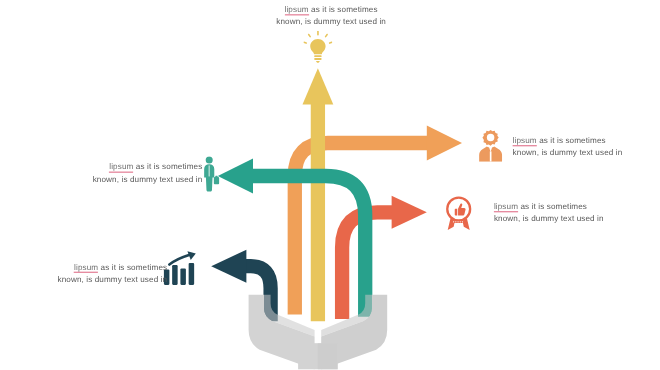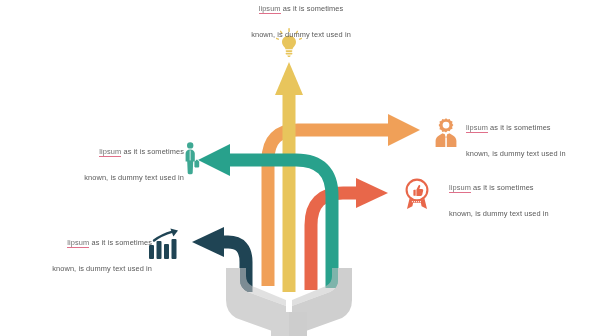--- a/index.html
+++ b/index.html
@@ -19,21 +19,21 @@
     line-height:10.6px;
     color:#595959;
     letter-spacing:.1px;
     white-space:nowrap;
   }
   .cap .lip{
     color:#6f6f6f;
     border-bottom:1px solid #e0708a;
     padding-bottom:0px;
   }
-  .cap .l2{display:block;margin-top:15px;}
+  .cap .l2{display:block;}
   .ta-c{text-align:center;}
   .ta-r{text-align:right;}
   .ta-l{text-align:left;}
 
   
   #cap-top   {left:218px;top:4px;width:166px;}
   #cap-right1{left:466px;top:123px;width:130px;}
   #cap-right2{left:449px;top:183px;width:146px;}
   #cap-left1 {left:52px;top:147px;width:132px;}
   #cap-left2 {left:18px;top:238px;width:134px;}

